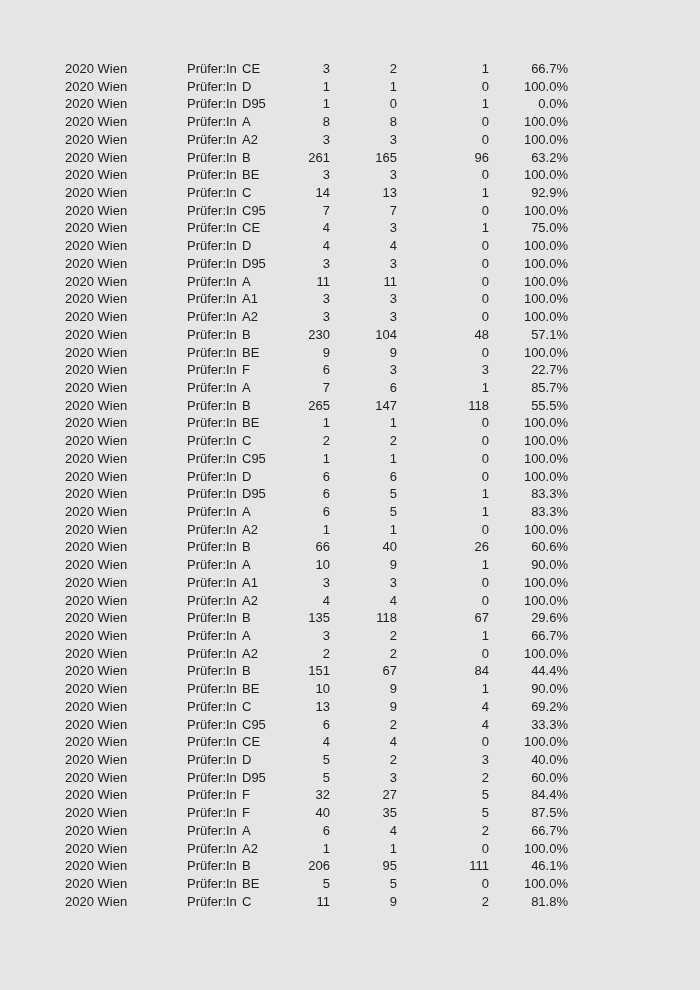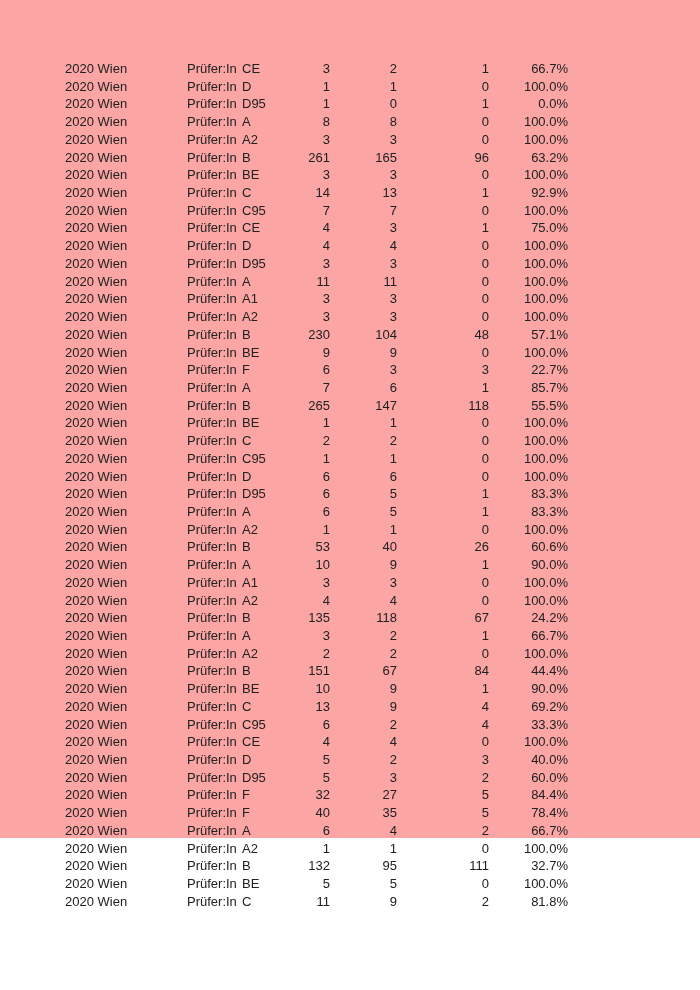--- a/index.html
+++ b/index.html
@@ -9,22 +9,22 @@
   }
   body {
     width: 700px;
     height: 990px;
     overflow: hidden;
     font-family: "Liberation Sans", "DejaVu Sans", sans-serif;
   }
   .page {
     position: relative;
     width: 700px;
-    height: 838px;
-    background: #fca5a5;
+    height: 990px;
+    background: #e5e5e5;
   }
   .table {
     position: absolute;
     top: 60px;
     left: 0;
     width: 700px;
   }
   .row {
     display: grid;
     grid-template-columns: 122px 55px 38px 50px 67px 92px 79px;
@@ -284,21 +284,21 @@
         <span class="cell c-left">A2</span>
         <span class="cell c-right">1</span>
         <span class="cell c-right">1</span>
         <span class="cell c-right">0</span>
         <span class="cell c-right">100.0%</span>
       </div>
       <div class="row">
         <span class="cell c-left">2020 Wien</span>
         <span class="cell c-left">Prüfer:In</span>
         <span class="cell c-left">B</span>
-        <span class="cell c-right">53</span>
+        <span class="cell c-right">66</span>
         <span class="cell c-right">40</span>
         <span class="cell c-right">26</span>
         <span class="cell c-right">60.6%</span>
       </div>
       <div class="row">
         <span class="cell c-left">2020 Wien</span>
         <span class="cell c-left">Prüfer:In</span>
         <span class="cell c-left">A</span>
         <span class="cell c-right">10</span>
         <span class="cell c-right">9</span>
@@ -323,21 +323,21 @@
         <span class="cell c-right">0</span>
         <span class="cell c-right">100.0%</span>
       </div>
       <div class="row">
         <span class="cell c-left">2020 Wien</span>
         <span class="cell c-left">Prüfer:In</span>
         <span class="cell c-left">B</span>
         <span class="cell c-right">135</span>
         <span class="cell c-right">118</span>
         <span class="cell c-right">67</span>
-        <span class="cell c-right">24.2%</span>
+        <span class="cell c-right">29.6%</span>
       </div>
       <div class="row">
         <span class="cell c-left">2020 Wien</span>
         <span class="cell c-left">Prüfer:In</span>
         <span class="cell c-left">A</span>
         <span class="cell c-right">3</span>
         <span class="cell c-right">2</span>
         <span class="cell c-right">1</span>
         <span class="cell c-right">66.7%</span>
       </div>
@@ -422,21 +422,21 @@
         <span class="cell c-right">5</span>
         <span class="cell c-right">84.4%</span>
       </div>
       <div class="row">
         <span class="cell c-left">2020 Wien</span>
         <span class="cell c-left">Prüfer:In</span>
         <span class="cell c-left">F</span>
         <span class="cell c-right">40</span>
         <span class="cell c-right">35</span>
         <span class="cell c-right">5</span>
-        <span class="cell c-right">78.4%</span>
+        <span class="cell c-right">87.5%</span>
       </div>
       <div class="row">
         <span class="cell c-left">2020 Wien</span>
         <span class="cell c-left">Prüfer:In</span>
         <span class="cell c-left">A</span>
         <span class="cell c-right">6</span>
         <span class="cell c-right">4</span>
         <span class="cell c-right">2</span>
         <span class="cell c-right">66.7%</span>
       </div>
@@ -446,24 +446,24 @@
         <span class="cell c-left">A2</span>
         <span class="cell c-right">1</span>
         <span class="cell c-right">1</span>
         <span class="cell c-right">0</span>
         <span class="cell c-right">100.0%</span>
       </div>
       <div class="row">
         <span class="cell c-left">2020 Wien</span>
         <span class="cell c-left">Prüfer:In</span>
         <span class="cell c-left">B</span>
-        <span class="cell c-right">132</span>
+        <span class="cell c-right">206</span>
         <span class="cell c-right">95</span>
         <span class="cell c-right">111</span>
-        <span class="cell c-right">32.7%</span>
+        <span class="cell c-right">46.1%</span>
       </div>
       <div class="row">
         <span class="cell c-left">2020 Wien</span>
         <span class="cell c-left">Prüfer:In</span>
         <span class="cell c-left">BE</span>
         <span class="cell c-right">5</span>
         <span class="cell c-right">5</span>
         <span class="cell c-right">0</span>
         <span class="cell c-right">100.0%</span>
       </div>

